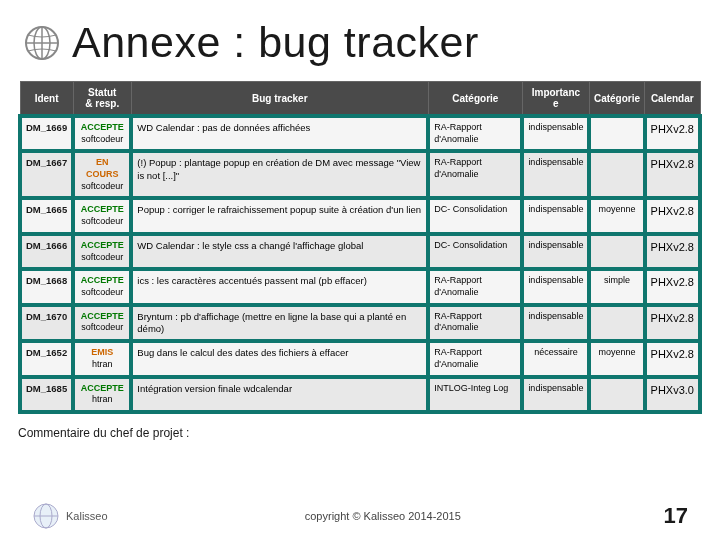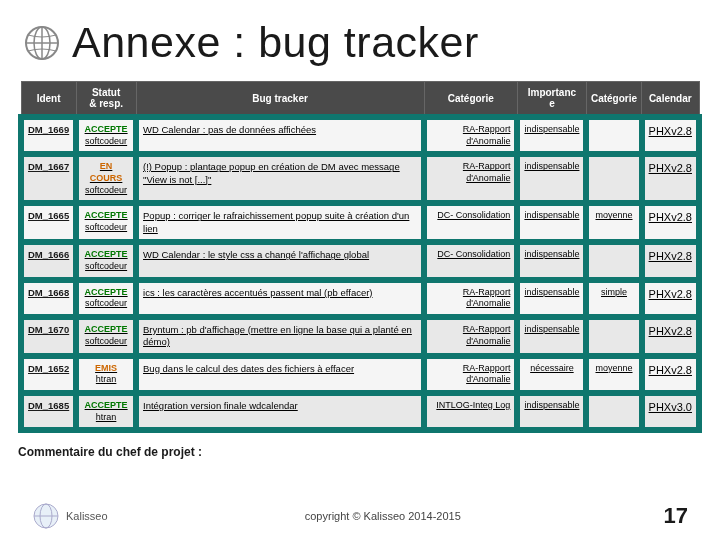--- a/index.html
+++ b/index.html
@@ -60,45 +60,44 @@
     tbody tr:nth-child(odd) {
       background: #f5f5f5;
     }
 
     tbody tr:nth-child(even) {
       background: #e8e8e8;
     }
 
     tbody td {
       padding: 4px 4px;
-      border: 6px solid #0f766e;
+      border: 4px solid #0f766e;
       font-size: 9.5px;
       vertical-align: top;
       line-height: 1.3;
-      text-decoration: underline;
     }
 
     td.ident {
       font-weight: bold;
       color: #1a1a1a;
       white-space: nowrap;
       text-align: center;
     }
 
     td.statut {
       text-align: center;
       font-size: 9px;
     }
 
     td.bug-tracker {
       min-width: 200px;
     }
 
     td.categorie {
-      text-align: right;
+      text-align: left;
       font-size: 9px;
     }
 
     td.importance {
       text-align: center;
       font-size: 9px;
     }
 
     td.complexite {
       text-align: center;
@@ -118,21 +117,21 @@
     }
 
     .statut-en-cours {
       color: #cc6600;
       font-weight: bold;
     }
 
     .commentaire {
       padding: 12px 18px 4px 18px;
       font-size: 12px;
-      font-weight: bold;
+      font-weight: normal;
       color: #1a1a1a;
     }
 
     .footer {
       position: absolute;
       bottom: 10px;
       left: 0;
       right: 0;
       display: flex;
       align-items: center;

